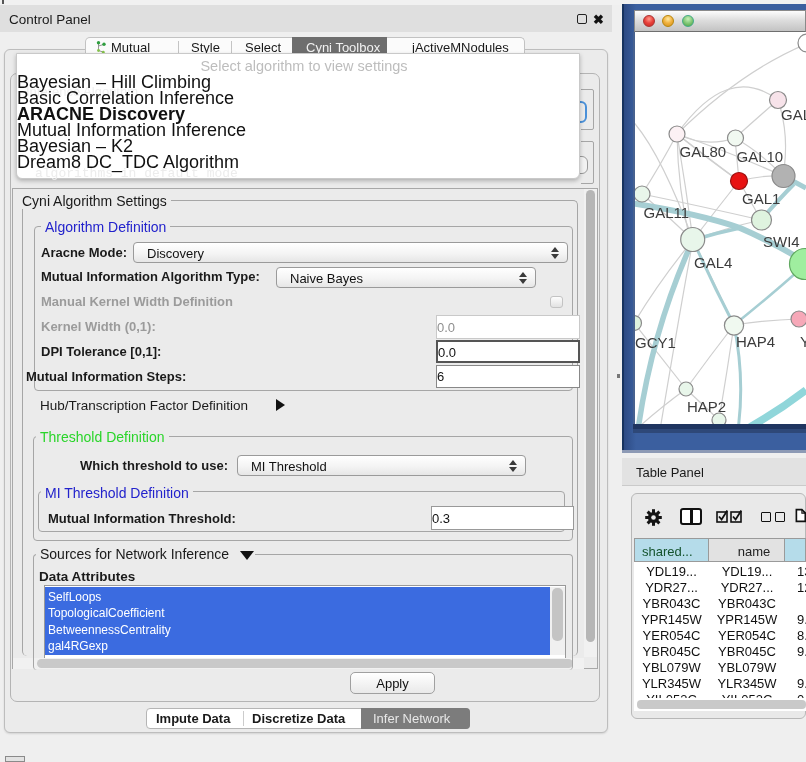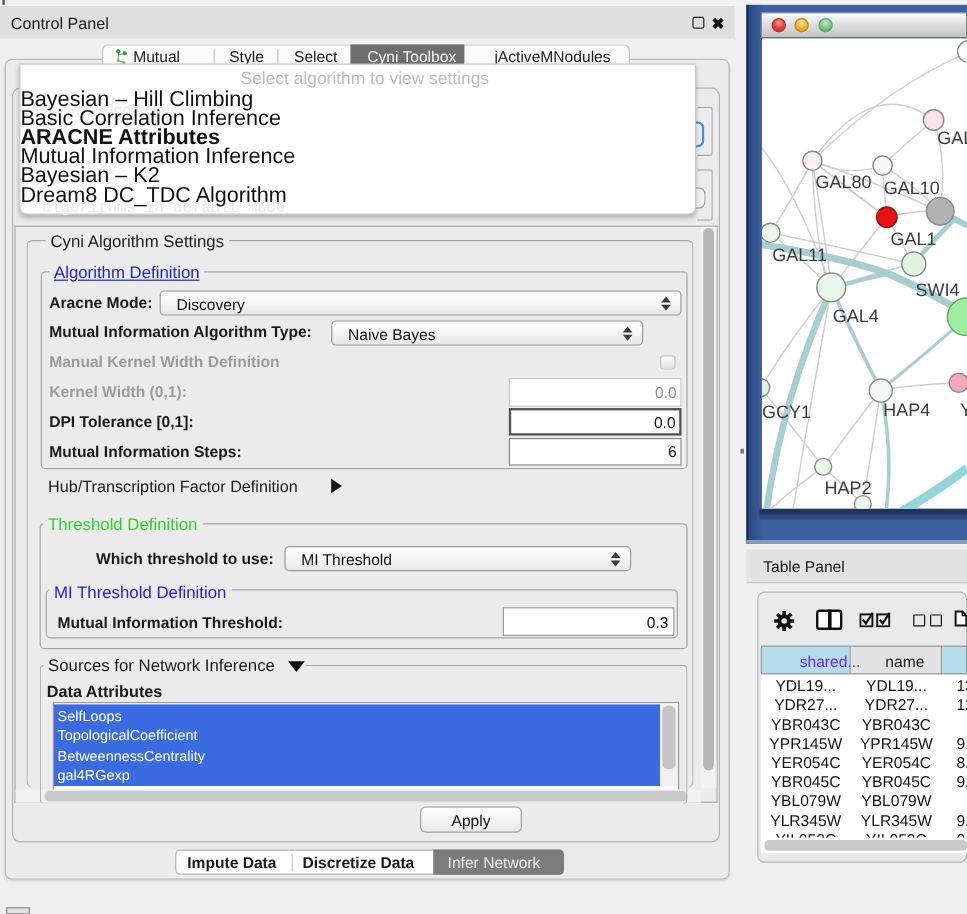--- a/index.html
+++ b/index.html
@@ -7,21 +7,21 @@
 body { font-family:"Liberation Sans", sans-serif; background:#efefef; position:relative; }
 .abs { position:absolute; }
 .gb { position:absolute; border:1px solid #a6a6a6; border-radius:4px; }
 .gbt { position:absolute; background:#ebebeb; padding:0 4px; font-size:14px; color:#1a1a1a; white-space:nowrap; }
 .lbl { position:absolute; font-size:13px; font-weight:bold; color:#1a1a1a; white-space:nowrap; }
 .combo { position:absolute; border:1px solid #9a9a9a; border-radius:4px; background:linear-gradient(#ffffff,#f4f4f4 55%,#e6e6e6); font-size:13px; color:#111; height:21px; }
 .combo .ct { position:absolute; left:13px; top:3px; }
 .spin { position:absolute; right:8px; top:3px; width:8px; }
 .spin:before { content:""; position:absolute; left:0; top:1px; border-left:4px solid transparent; border-right:4px solid transparent; border-bottom:5px solid #3a3a3a; }
 .spin:after { content:""; position:absolute; left:0; top:8px; border-left:4px solid transparent; border-right:4px solid transparent; border-top:5px solid #3a3a3a; }
-.fld { position:absolute; background:#fff; font-size:13px; text-align:right; color:#111; }
+.fld { position:absolute; background:#fff; font-size:13px; color:#111;margin-left:12px; }
 </style>
 </head>
 <body>
 
 <div class="abs" style="left:0;top:0;width:806px;height:5px;background:#f1f1f1;"></div>
 <div class="abs" style="left:2px;top:0;width:2px;height:4px;background:#555;"></div>
 
 <div class="abs" style="left:0;top:5px;width:612px;height:27px;background:#dfdfdf;"></div>
 <div class="abs" style="left:9px;top:12px;font-size:13.5px;color:#1a1a1a;">Control Panel</div>
 <div class="abs" style="left:577px;top:14px;width:10px;height:10px;border:1.6px solid #222;border-radius:2px;"></div>
@@ -50,42 +50,42 @@
 
 <div class="abs" style="left:12px;top:188px;width:586px;height:481px;border:1px solid #a8a8a8;background:#ebebeb;"></div>
 
 <div class="abs" style="left:584px;top:189px;width:13px;height:468px;background:#f1f1f1;"></div>
 <div class="abs" style="left:586px;top:190px;width:9px;height:452px;background:#b6b6b6;border-radius:5px;"></div>
 
 <div class="abs" style="left:13px;top:658px;width:571px;height:11px;background:#f1f1f1;"></div>
 <div class="abs" style="left:37px;top:659px;width:536px;height:9px;background:#c9c9c9;border-radius:5px;"></div>
 
 <div class="gb" style="left:22px;top:200px;width:556px;height:456px;border-radius:5px;border-bottom:none;"></div>
-<div class="gbt" style="left:38px;top:193px;text-align:center;">Cyni Algorithm Settings</div>
+<div class="gbt" style="left:18px;top:193px;text-align:center;">Cyni Algorithm Settings</div>
 
 <div class="gb" style="left:34px;top:226px;width:539px;height:165px;"></div>
-<div class="gbt" style="left:41px;top:219px;color:#2222cc;text-decoration:underline;">Algorithm Definition</div>
+<div class="gbt" style="left:41px;top:219px;color:#2222cc;">Algorithm Definition</div>
 
 <div class="lbl" style="left:41px;top:245px;">Aracne Mode:</div>
 <div class="combo" style="left:133px;top:242px;width:435px;">
     <span class="ct">Discovery</span>
     <span class="spin"></span>
   </div>
 <div class="lbl" style="left:41px;top:269px;">Mutual Information Algorithm Type:</div>
 <div class="combo" style="left:276px;top:267px;width:260px;">
     <span class="ct">Naive Bayes</span>
     <span class="spin"></span>
   </div>
 <div class="lbl" style="left:41px;top:294px;color:#9b9b9b;">Manual Kernel Width Definition</div>
 <div class="abs" style="left:550px;top:296px;width:13px;height:12px;border:1px solid #c3c3c3;border-radius:3px;background:linear-gradient(#fdfdfd,#e2e2e2);"></div>
 <div class="lbl" style="left:41px;top:319px;color:#9b9b9b;">Kernel Width (0,1):</div>
 <div class="fld" style="left:424px;top:315px;width:144px;height:24px;border:1px solid #c9c9c9;color:#8f8f8f;padding:4px 3px 0 0;">0.0</div>
 <div class="lbl" style="left:41px;top:344px;">DPI Tolerance [0,1]:</div>
 <div class="fld" style="left:424px;top:340px;width:144px;height:23px;border:2px solid #555;padding:3px 3px 0 0;">0.0</div>
-<div class="lbl" style="left:41px;top:369px;">Mutual Information Steps:</div>
+<div class="lbl" style="left:26px;top:369px;">Mutual Information Steps:</div>
 <div class="fld" style="left:424px;top:365px;width:144px;height:23px;border:1px solid #888;padding:3px 3px 0 0;">6</div>
 
 <div class="abs" style="left:40px;top:398px;font-size:13.5px;color:#1a1a1a;">Hub/Transcription Factor Definition</div>
 <div class="abs" style="left:276px;top:399px;width:0;height:0;border-top:6px solid transparent;border-bottom:6px solid transparent;border-left:9px solid #111;"></div>
 
 <div class="gb" style="left:33px;top:436px;width:540px;height:105px;"></div>
 <div class="gbt" style="left:36px;top:429px;color:#2ad52a;">Threshold Definition</div>
 <div class="lbl" style="left:80px;top:458px;">Which threshold to use:</div>
 <div class="combo" style="left:237px;top:455px;width:289px;">
     <span class="ct">MI Threshold</span>
@@ -247,32 +247,32 @@
 <div class="abs" style="left:775px;top:512px;width:10px;height:10px;border:1.5px solid #111;border-radius:1px;"></div>
 <svg class="abs" style="left:795px;top:505px;" width="11" height="21" viewBox="0 0 16 21">
     <path d="M2 2 h8 l5 5 v12 h-13 z" fill="#fff" stroke="#111" stroke-width="2.4"></path>
     <path d="M10 2 v5 h5" fill="none" stroke="#111" stroke-width="1.6"></path>
   </svg>
 
 <div class="abs" style="left:634px;top:538px;width:172px;height:173px;background:#fff;"></div>
 <div class="abs" style="left:634px;top:538px;width:75px;height:24px;background:#b5dcea;border:1px solid #9a9a9a;"></div>
 <div class="abs" style="left:709px;top:538px;width:76px;height:24px;background:#e2e2e2;border:1px solid #9a9a9a;border-left:none;"></div>
 <div class="abs" style="left:785px;top:538px;width:21px;height:24px;background:#b5dcea;border:1px solid #9a9a9a;border-left:none;"></div>
-<div class="abs" style="left:642px;top:544px;width:75px;text-align:right;font-size:13px;color:#6d28d9;">shared...</div>
+<div class="abs" style="left:642px;top:544px;width:75px;text-align:left;font-size:13px;color:#14532d;">shared...</div>
 <div class="abs" style="left:716px;top:544px;width:76px;text-align:center;font-size:13px;color:#222;">name</div>
 <div class="abs" style="left:634px;top:564px;width:75px;text-align:center;font-size:13px;color:#111;line-height:16px;">YDL19...<br>YDR27...<br>YBR043C<br>YPR145W<br>YER054C<br>YBR045C<br>YBL079W<br>YLR345W<br>YIL053C</div>
 <div class="abs" style="left:709px;top:564px;width:76px;text-align:center;font-size:13px;color:#111;line-height:16px;">YDL19...<br>YDR27...<br>YBR043C<br>YPR145W<br>YER054C<br>YBR045C<br>YBL079W<br>YLR345W<br>YIL053C</div>
 <div class="abs" style="left:797px;top:564px;width:20px;font-size:13px;color:#111;line-height:16px;">13<br>12<br><br>9.<br>8.<br>9.<br><br>9.<br>0.</div>
 <div class="abs" style="left:634px;top:698px;width:172px;height:13px;background:#fff;"></div>
 <div class="abs" style="left:637px;top:700px;width:169px;height:9px;background:#c9c9c9;border-radius:4px;"></div>
 
 <div class="abs" style="left:10px;top:73px;width:590px;height:629px;border:1px solid #b4b4b4;border-radius:7px;"></div>
 
 <div class="abs" style="left:560px;top:89px;width:34px;height:41px;border:1px solid #a6a6a6;border-radius:2px;clip-path:inset(0 0 0 21px);"></div>
 <div class="abs" style="left:560px;top:141px;width:34px;height:43px;border:1px solid #a6a6a6;border-radius:2px;clip-path:inset(0 0 0 21px);"></div>
 <div class="abs" style="left:563px;top:101px;width:24px;height:22px;border:2.5px solid #4a90d8;border-radius:6px;background:#ececec;clip-path:inset(0 0 0 16px);"></div>
 <div class="abs" style="left:564px;top:156px;width:24px;height:18px;border:1px solid #9a9a9a;border-radius:6px;background:#f2f2f2;clip-path:inset(0 0 0 15px);"></div>
 
 <div class="abs" style="left:16px;top:53px;width:564px;height:126px;background:#fff;border:1px solid #c9c9c9;border-radius:0 0 6px 6px;box-shadow:0 2px 4px rgba(0,0,0,0.25);"></div>
 <div class="abs" style="left:22px;top:58px;width:564px;text-align:center;font-size:14.5px;color:#bdbdbd;">Select algorithm to view settings</div>
 <div class="abs" style="left:26px;top:84px;font-size:13px;color:#efefef;">Inference Algorithm</div>
 <div class="abs" style="left:35px;top:166px;font-size:13px;color:#ececec;font-family:Liberation Mono, monospace;">algorithms in default mode</div>
-<div class="abs" style="left:17px;top:74px;font-size:18px;color:#111;line-height:16px;">Bayesian – Hill Climbing<br>Basic Correlation Inference<br><b>ARACNE Attributes</b><br>Mutual Information Inference<br>Bayesian – K2<br>Dream8 DC_TDC Algorithm</div>
+<div class="abs" style="left:17px;top:74px;font-size:18px;color:#111;line-height:16px;">Bayesian – Hill Climbing<br>Basic Correlation Inference<br><b>ARACNE Discovery</b><br>Mutual Information Inference<br>Bayesian – K2<br>Dream8 DC_TDC Algorithm</div>
 
 </body></html>

